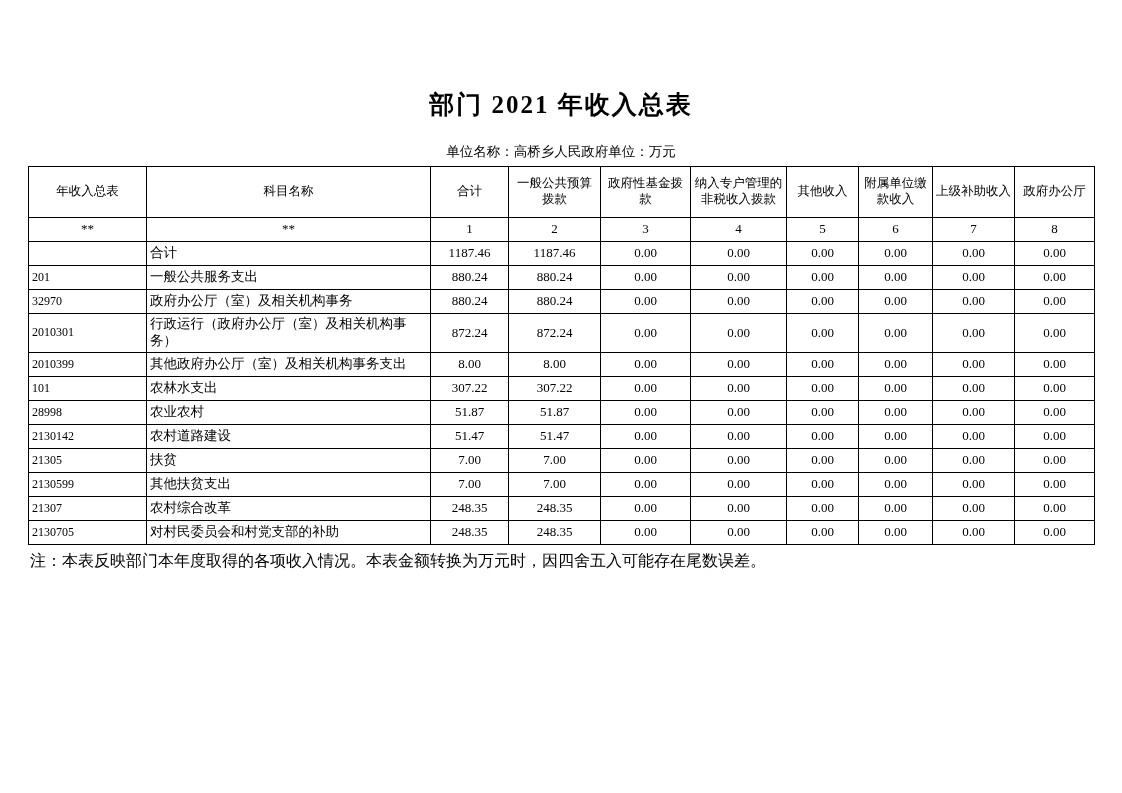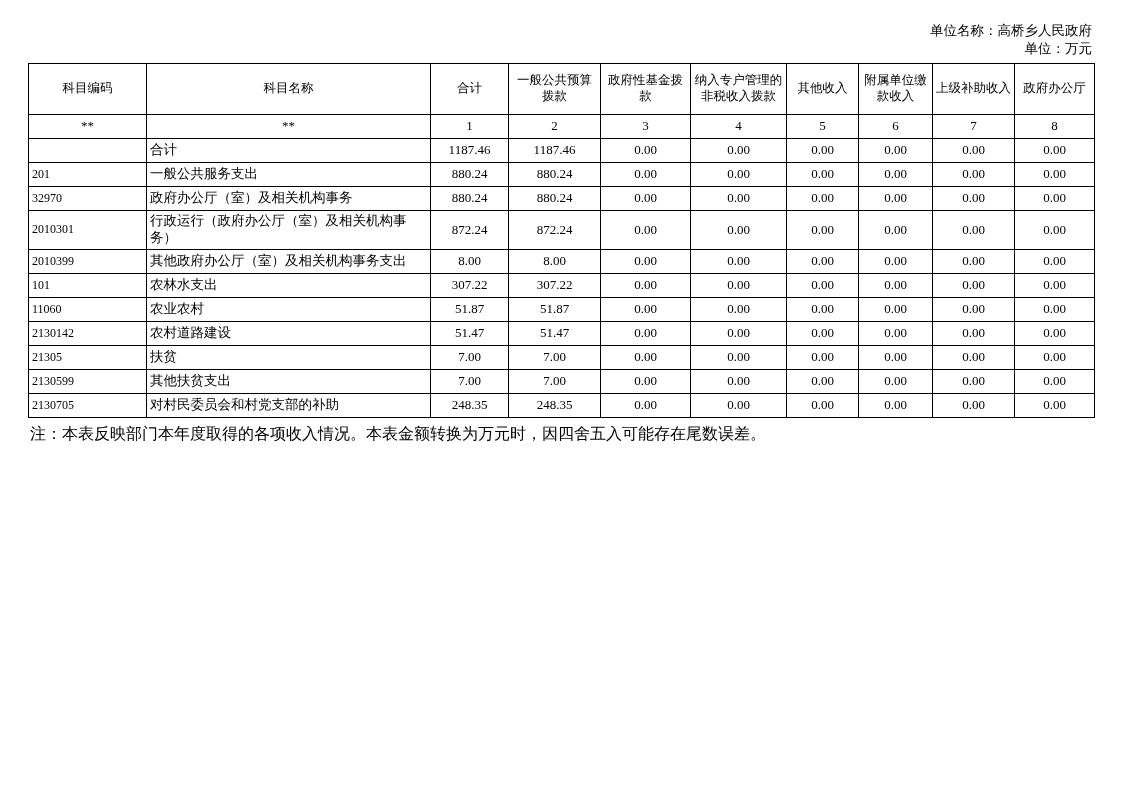--- a/index.html
+++ b/index.html
@@ -32,21 +32,20 @@
     font-family: "Liberation Serif", "DejaVu Serif", serif;
   }
   .meta-row {
     display: flex;
     justify-content: center;
     align-items: flex-end;
     margin-top: 22px;
     margin-bottom: 5px;
     font-size: 13.5px;
     padding: 0 2px;
-    flex-direction: column;
   }
   .meta-left { white-space: nowrap; }
   .meta-right { white-space: nowrap; }
 
   table.budget {
     border-collapse: collapse;
     width: 1066px;
     table-layout: fixed;
     font-size: 13px;
   }
@@ -98,20 +97,21 @@
   col.w-other { width: 72px; }
   col.w-sub { width: 74px; }
   col.w-upper { width: 82px; }
   col.w-carry { width: 80px; }
 </style>
 </head>
 <body>
 
 <div class="page">
 
+  <div class="doc-title">部门 2021 年收入总表</div>
 
   <div class="meta-row">
     <div class="meta-left">单位名称：高桥乡人民政府</div>
     <div class="meta-right">单位：万元</div>
   </div>
 
   <table class="budget">
     <colgroup>
       <col class="w-code">
       <col class="w-name">
@@ -119,21 +119,21 @@
       <col class="w-pub">
       <col class="w-fund">
       <col class="w-tax">
       <col class="w-other">
       <col class="w-sub">
       <col class="w-upper">
       <col class="w-carry">
     </colgroup>
     <thead>
       <tr>
-        <th>科目编码</th>
+        <th>年收入总表</th>
         <th>科目名称</th>
         <th>合计</th>
         <th>一般公共预算拨款</th>
         <th>政府性基金拨款</th>
         <th>纳入专户管理的非税收入拨款</th>
         <th>其他收入</th>
         <th>附属单位缴款收入</th>
         <th>上级补助收入</th>
         <th>政府办公厅</th>
       </tr>
@@ -224,21 +224,21 @@
         <td class="c-num">307.22</td>
         <td class="c-num">0.00</td>
         <td class="c-num">0.00</td>
         <td class="c-num">0.00</td>
         <td class="c-num">0.00</td>
         <td class="c-num">0.00</td>
         <td class="c-num">0.00</td>
       </tr>
 
       <tr>
-        <td class="c-code">11060</td>
+        <td class="c-code">28998</td>
         <td class="c-name">农业农村</td>
         <td class="c-num">51.87</td>
         <td class="c-num">51.87</td>
         <td class="c-num">0.00</td>
         <td class="c-num">0.00</td>
         <td class="c-num">0.00</td>
         <td class="c-num">0.00</td>
         <td class="c-num">0.00</td>
         <td class="c-num">0.00</td>
       </tr>
@@ -276,20 +276,32 @@
         <td class="c-num">7.00</td>
         <td class="c-num">7.00</td>
         <td class="c-num">0.00</td>
         <td class="c-num">0.00</td>
         <td class="c-num">0.00</td>
         <td class="c-num">0.00</td>
         <td class="c-num">0.00</td>
         <td class="c-num">0.00</td>
       </tr>
 
+      <tr>
+        <td class="c-code">21307</td>
+        <td class="c-name">农村综合改革</td>
+        <td class="c-num">248.35</td>
+        <td class="c-num">248.35</td>
+        <td class="c-num">0.00</td>
+        <td class="c-num">0.00</td>
+        <td class="c-num">0.00</td>
+        <td class="c-num">0.00</td>
+        <td class="c-num">0.00</td>
+        <td class="c-num">0.00</td>
+      </tr>
 
       <tr>
         <td class="c-code">2130705</td>
         <td class="c-name">对村民委员会和村党支部的补助</td>
         <td class="c-num">248.35</td>
         <td class="c-num">248.35</td>
         <td class="c-num">0.00</td>
         <td class="c-num">0.00</td>
         <td class="c-num">0.00</td>
         <td class="c-num">0.00</td>

